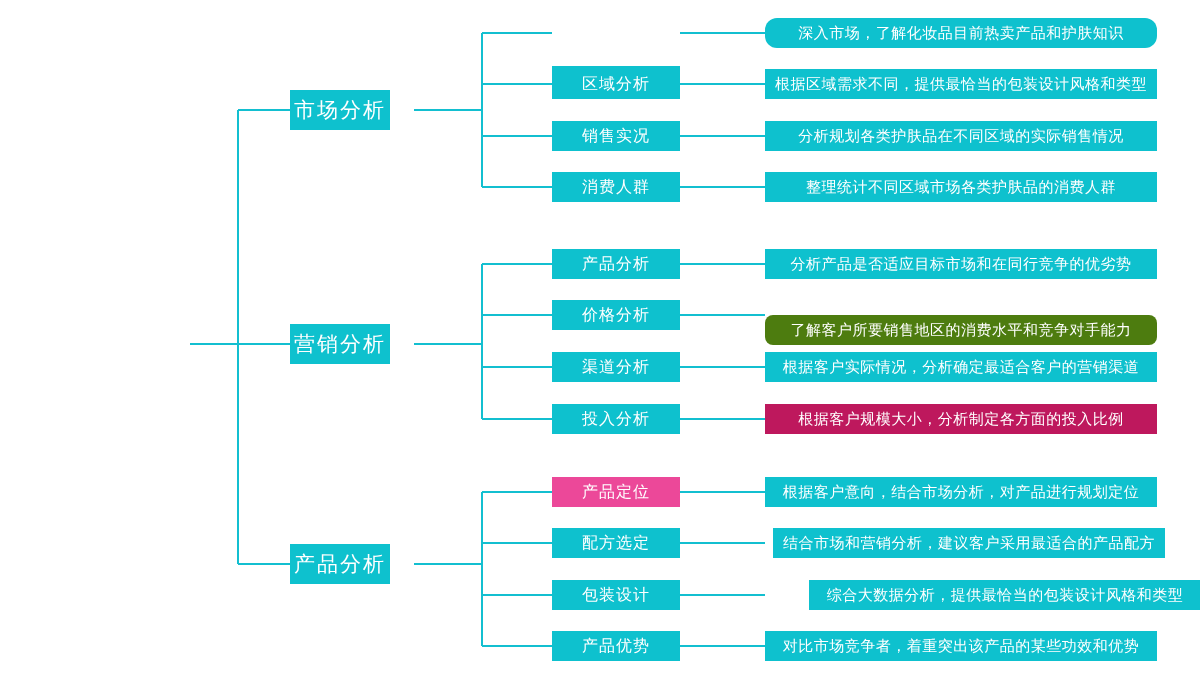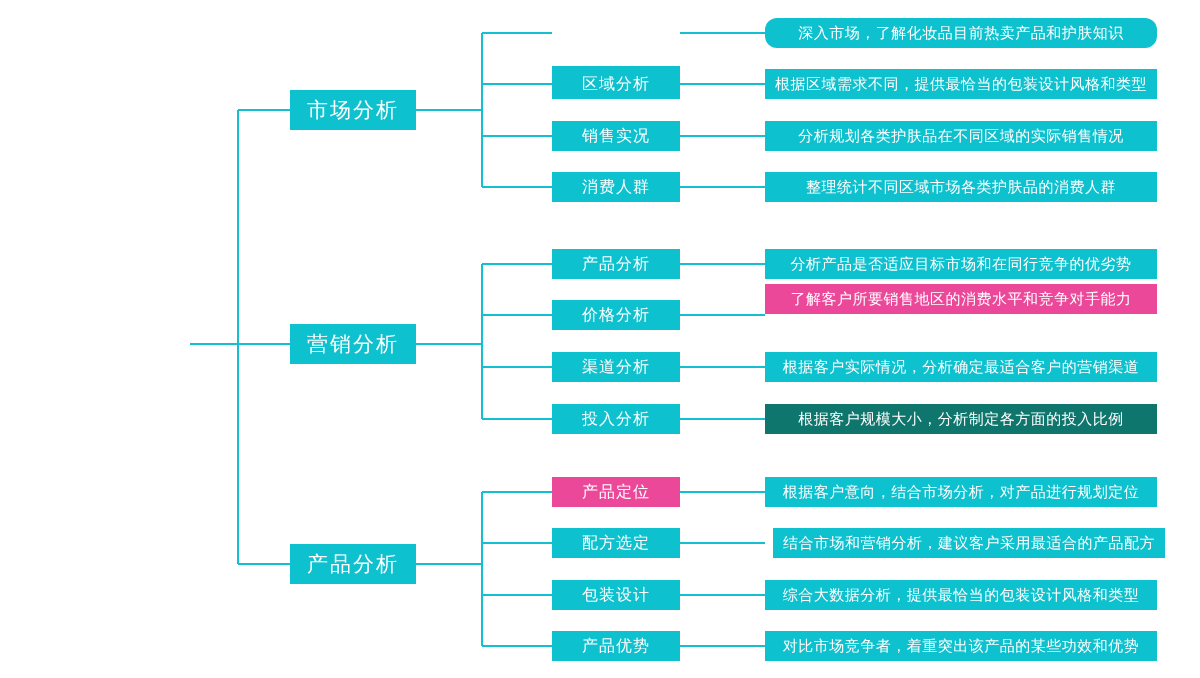--- a/index.html
+++ b/index.html
@@ -23,21 +23,21 @@
     letter-spacing:1px;
     text-align:center;
   }
 
   .node-root{
     left:14px;top:323px;width:176px;height:42px;
     font-size:23px;
     letter-spacing:3px;
   }
   .node-l2{
-    width:126px;height:40px;
+    width:100px;height:40px;
     font-size:21px;
     letter-spacing:2px;
   }
   .node-l2.a{left:290px;top:90px;}
   .node-l2.b{left:290px;top:324px;}
   .node-l2.c{left:290px;top:544px;}
 
   .node-l3{
     left:552px;width:128px;height:30px;
     font-size:16px;
@@ -132,51 +132,51 @@
       </div>
       <div class="node node-l3" style="top: 249px; background: rgb(14, 193, 206);">
         <span>产品分析</span>
       </div>
       <div class="node node-desc" style="top: 249px; background: rgb(14, 193, 206);">
         <span>分析产品是否适应目标市场和在同行竞争的优劣势</span>
       </div>
       <div class="node node-l3" style="top: 300px; background: rgb(14, 193, 206);">
         <span>价格分析</span>
       </div>
-      <div class="node node-desc" style="top: 284px; background: #ec4899;">
+      <div class="node node-desc" style="top: 315px; background: #4d7c0f; border-radius: 8px;">
         <span>了解客户所要销售地区的消费水平和竞争对手能力</span>
       </div>
       <div class="node node-l3" style="top: 352px; background: rgb(14, 193, 206);">
         <span>渠道分析</span>
       </div>
       <div class="node node-desc" style="top: 352px; background: rgb(14, 193, 206);">
         <span>根据客户实际情况，分析确定最适合客户的营销渠道</span>
       </div>
       <div class="node node-l3" style="top: 404px; background: rgb(14, 193, 206);">
         <span>投入分析</span>
       </div>
-      <div class="node node-desc" style="top: 404px; background: #0f766e;">
+      <div class="node node-desc" style="top: 404px; background: #be185d;">
         <span>根据客户规模大小，分析制定各方面的投入比例</span>
       </div>
       <div class="node node-l3" style="top: 477px; background: #ec4899;">
         <span>产品定位</span>
       </div>
       <div class="node node-desc" style="top: 477px; background: rgb(14, 193, 206);">
         <span>根据客户意向，结合市场分析，对产品进行规划定位</span>
       </div>
       <div class="node node-l3" style="top: 528px; background: rgb(14, 193, 206);">
         <span>配方选定</span>
       </div>
       <div class="node node-desc" style="top: 528px; background: rgb(14, 193, 206); margin-left: 8px;">
         <span>结合市场和营销分析，建议客户采用最适合的产品配方</span>
       </div>
       <div class="node node-l3" style="top: 580px; background: rgb(14, 193, 206);">
         <span>包装设计</span>
       </div>
-      <div class="node node-desc" style="top: 580px; background: rgb(14, 193, 206);">
+      <div class="node node-desc" style="top: 580px; background: rgb(14, 193, 206); margin-left: 44px;">
         <span>综合大数据分析，提供最恰当的包装设计风格和类型</span>
       </div>
       <div class="node node-l3" style="top: 631px; background: rgb(14, 193, 206);">
         <span>产品优势</span>
       </div>
       <div class="node node-desc" style="top: 631px; background: rgb(14, 193, 206);">
         <span>对比市场竞争者，着重突出该产品的某些功效和优势</span>
       </div>
     </div>
 

